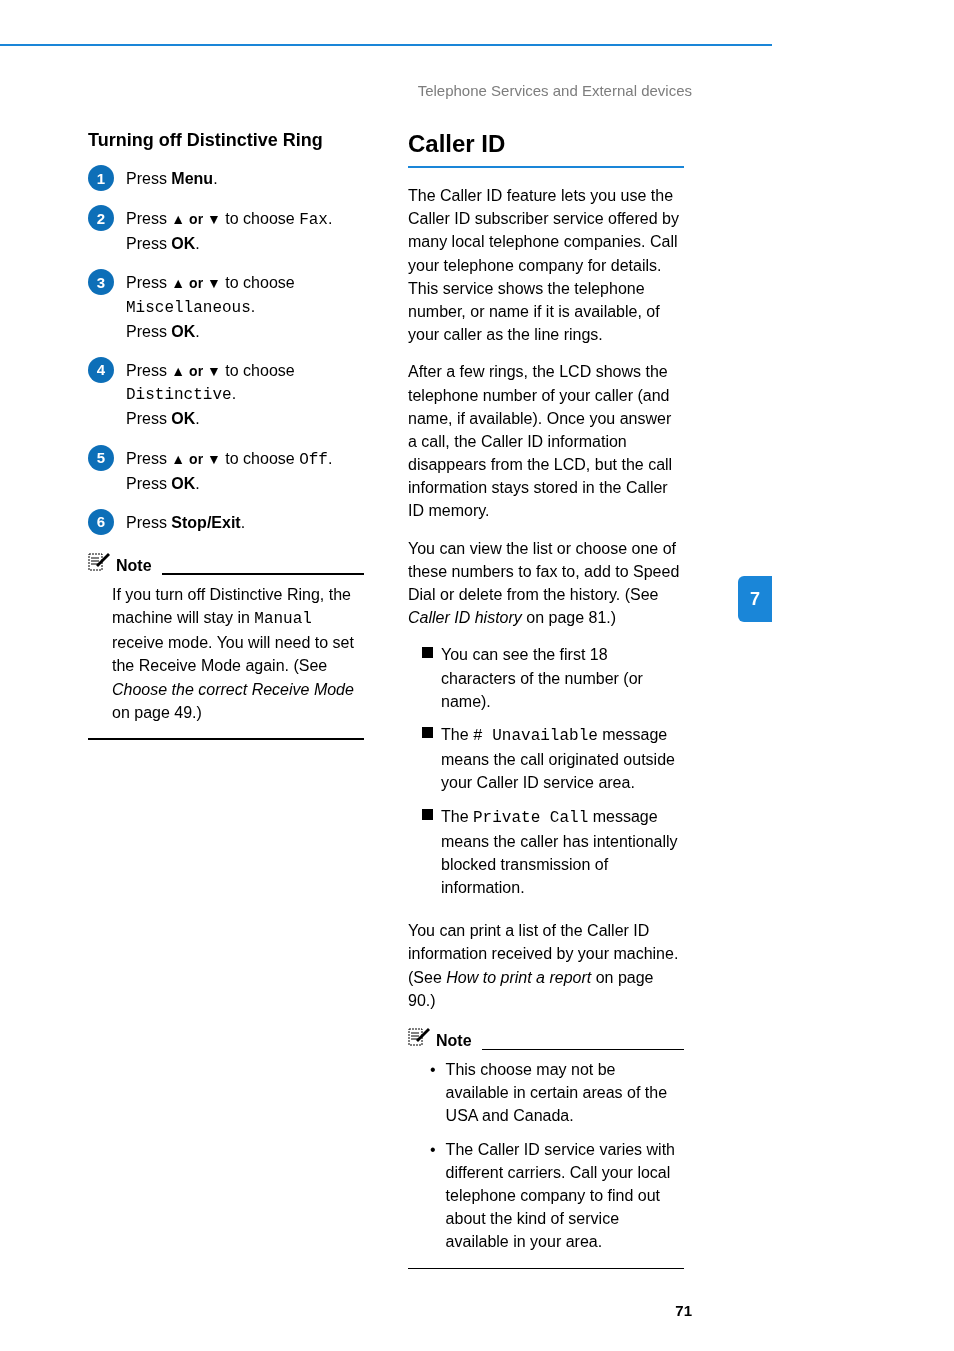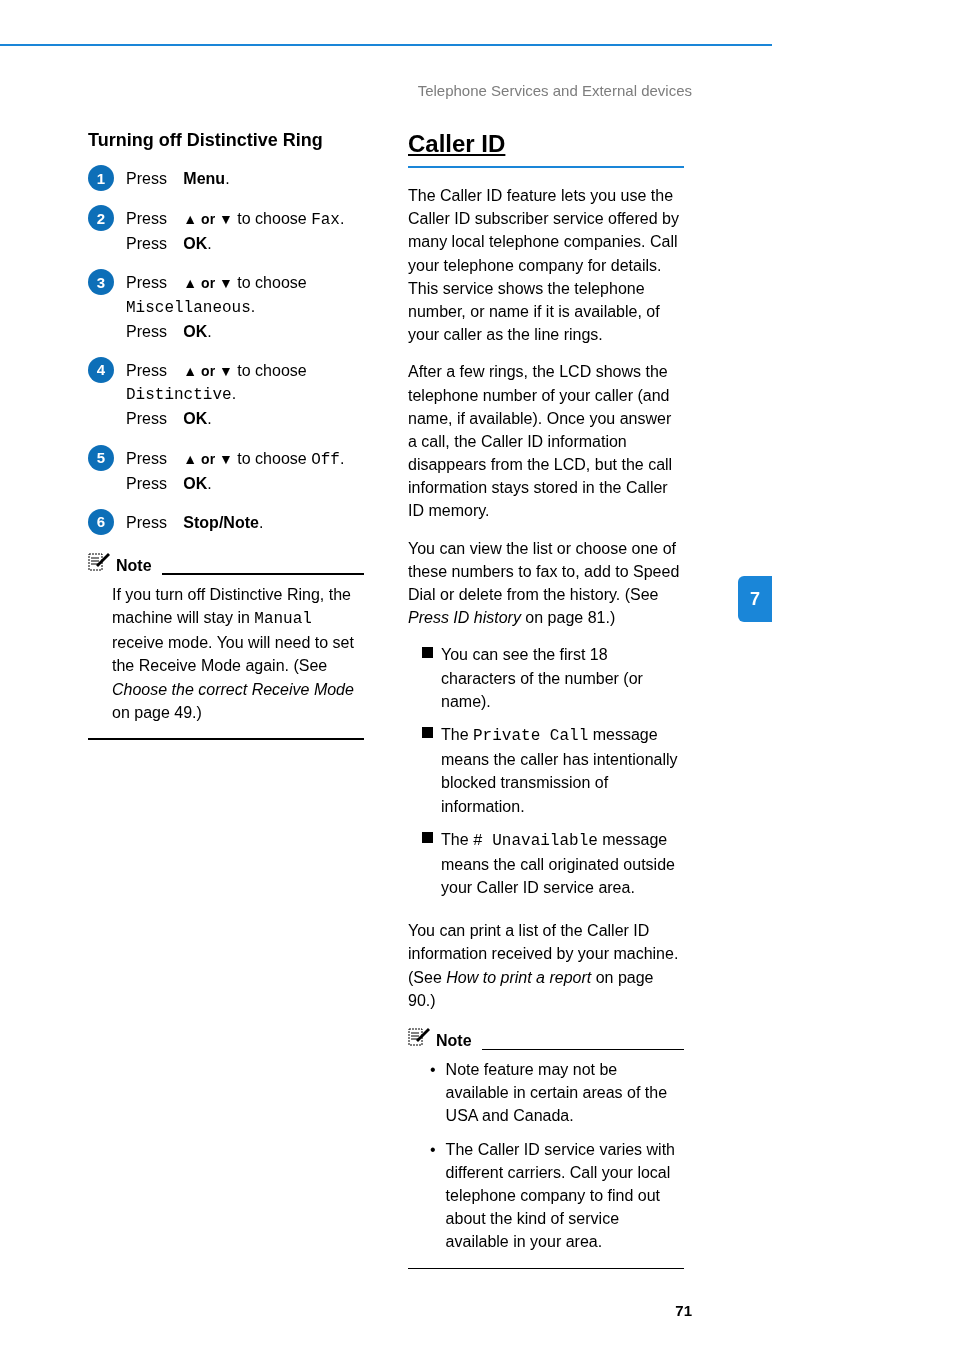--- a/index.html
+++ b/index.html
@@ -5,28 +5,28 @@
   * { box-sizing: border-box; margin: 0; padding: 0; }
   html, body { width: 954px; height: 1351px; background: #fff; font-family: Arial, Helvetica, sans-serif; color: #000; }
   .page { position: relative; width: 772px; height: 1351px; padding: 16px; }
   .top-rule { position: absolute; top: 44px; left: 0; right: 0; height: 2px; background: #1a86d8; }
   .header-right { position: absolute; top: 82px; right: 80px; font-size: 15px; color: #7d7d7d; }
   .content { position: absolute; top: 130px; left: 88px; right: 88px; bottom: 60px; display: flex; gap: 36px; }
   .col { flex: 1 1 0; min-width: 0; }
   .col-left { padding-right: 4px; }
   .col-right { padding-left: 4px; }
   .h3 { font-size: 18px; font-weight: bold; margin-bottom: 16px; }
-  .h2 { font-size: 24px; font-weight: bold; margin-bottom: 8px; text-decoration: underline; }
+  .h2 { font-size: 24px; font-weight: bold; margin-bottom: 8px; }
   .h2-rule { height: 2px; background: #1a86d8; margin-bottom: 16px; }
 
   .step { display: flex; align-items: flex-start; margin-bottom: 16px; }
   .step-num { flex: 0 0 26px; width: 26px; height: 26px; border-radius: 50%; background: #0d6fb8; color: #fff; font-size: 15px; font-weight: bold; display: flex; align-items: center; justify-content: center; margin-right: 12px; margin-top: -2px; }
   .step-body { flex: 1 1 auto; font-size: 16px; line-height: 1.45; }
   .mono { font-family: "Courier New", Courier, monospace; }
-  .bold { font-weight: bold; margin-left: 12px; }
+  .bold { font-weight: bold; }
 
   .note-block { margin-top: 6px; }
   .note-head { display: flex; align-items: flex-end; margin-bottom: 8px; }
   .note-icon { flex: 0 0 auto; margin-right: 6px; }
   .note-label { font-size: 16px; font-weight: bold; margin-right: 10px; }
   .note-rule { flex: 1 1 auto; height: 1.5px; background: #000; }
   .note-body { font-size: 16px; line-height: 1.45; padding-left: 24px; padding-right: 4px; }
   .note-bottom-rule { height: 1.5px; background: #000; margin-top: 14px; }
   .italic { font-style: italic; }
 
@@ -89,21 +89,21 @@
         <div class="step-num">5</div>
         <div class="step-body">
           <span>Press </span><span class="arrow bold">▲ or ▼</span><span> to choose </span><span class="mono">Off</span><span>.</span><br>
           <span>Press </span><span class="bold">OK</span><span>.</span>
         </div>
       </div>
 
       <div class="step">
         <div class="step-num">6</div>
         <div class="step-body">
-          <span>Press </span><span class="bold">Stop/Note</span><span>.</span>
+          <span>Press </span><span class="bold">Stop/Exit</span><span>.</span>
         </div>
       </div>
 
       <div class="note-block">
         <div class="note-head">
           <span class="note-icon">
             <svg width="22" height="20" viewBox="0 0 22 20">
                 <rect x="1" y="3" width="13" height="16" fill="none" stroke="#000" stroke-width="1" stroke-dasharray="2 1"></rect>
                 <line x1="3" y1="7" x2="11" y2="7" stroke="#000" stroke-width="1"></line>
                 <line x1="3" y1="10" x2="11" y2="10" stroke="#000" stroke-width="1"></line>
@@ -121,37 +121,37 @@
       </div>
     </div>
 
     <div class="col col-right">
       <div class="h2">Caller ID</div>
       <div class="h2-rule"></div>
 
       <div class="para">The Caller ID feature lets you use the Caller ID subscriber service offered by many local telephone companies. Call your telephone company for details. This service shows the telephone number, or name if it is available, of your caller as the line rings.</div>
       <div class="para">After a few rings, the LCD shows the telephone number of your caller (and name, if available). Once you answer a call, the Caller ID information disappears from the LCD, but the call information stays stored in the Caller ID memory.</div>
       <div class="para">
-        <span>You can view the list or choose one of these numbers to fax to, add to Speed Dial or delete from the history. (See </span><span class="italic">Press ID history</span><span> on page 81.)</span>
+        <span>You can view the list or choose one of these numbers to fax to, add to Speed Dial or delete from the history. (See </span><span class="italic">Caller ID history</span><span> on page 81.)</span>
       </div>
 
       <div class="bullet-sq">
         <div class="marker"></div>
         <div class="bullet-body">You can see the first 18 characters of the number (or name).</div>
       </div>
       <div class="bullet-sq">
         <div class="marker"></div>
         <div class="bullet-body">
-          <span>The </span><span class="mono">Private Call</span><span> message means the caller has intentionally blocked transmission of information.</span>
+          <span>The </span><span class="mono"># Unavailable</span><span> message means the call originated outside your Caller ID service area.</span>
         </div>
       </div>
       <div class="bullet-sq">
         <div class="marker"></div>
         <div class="bullet-body">
-          <span>The </span><span class="mono"># Unavailable</span><span> message means the call originated outside your Caller ID service area.</span>
+          <span>The </span><span class="mono">Private Call</span><span> message means the caller has intentionally blocked transmission of information.</span>
         </div>
       </div>
 
       <div class="para" style="margin-top:20px;">
         <span>You can print a list of the Caller ID information received by your machine. (See </span><span class="italic">How to print a report</span><span> on page 90.)</span>
       </div>
 
       <div class="note-block">
         <div class="note-head">
           <span class="note-icon">
@@ -162,21 +162,21 @@
                 <line x1="3" y1="13" x2="11" y2="13" stroke="#000" stroke-width="1"></line>
                 <path d="M8 14 L20 2 L22 4 L10 16 Z" fill="#000"></path>
               </svg>
           </span>
           <span class="note-label">Note</span>
           <span class="note-rule"></span>
         </div>
         <div class="note-body" style="padding-left:14px;">
           <div class="bullet-dot">
             <div class="marker">•</div>
-            <div class="bullet-body">Note feature may not be available in certain areas of the USA and Canada.</div>
+            <div class="bullet-body">This choose may not be available in certain areas of the USA and Canada.</div>
           </div>
           <div class="bullet-dot">
             <div class="marker">•</div>
             <div class="bullet-body">The Caller ID service varies with different carriers. Call your local telephone company to find out about the kind of service available in your area.</div>
           </div>
         </div>
         <div class="note-bottom-rule"></div>
       </div>
     </div>
   </div>

